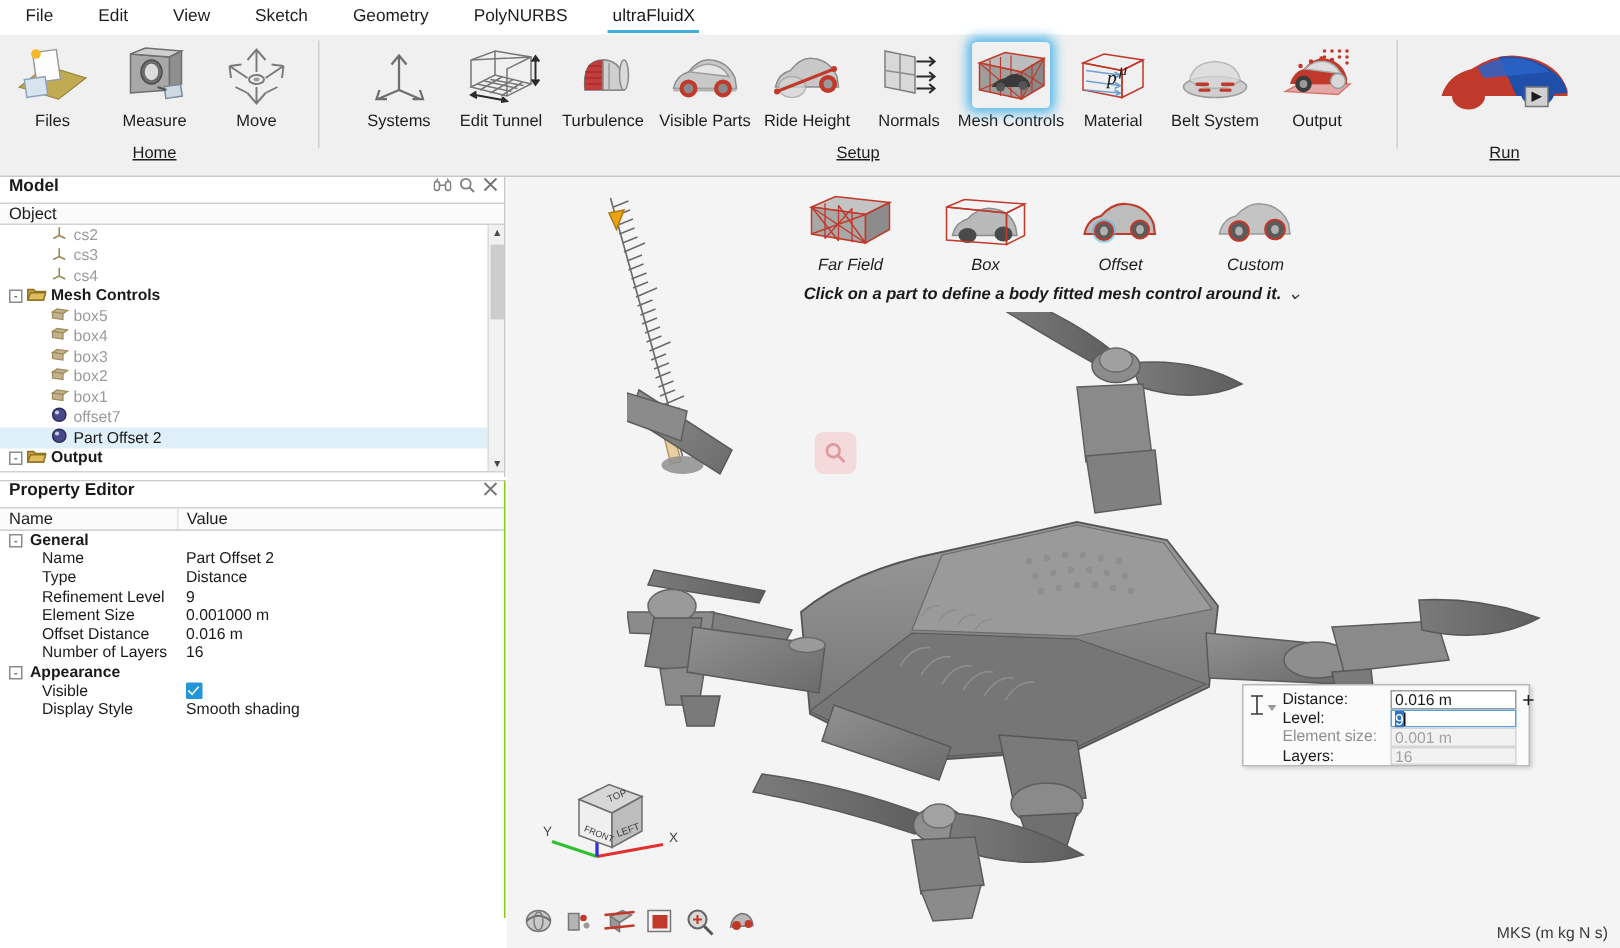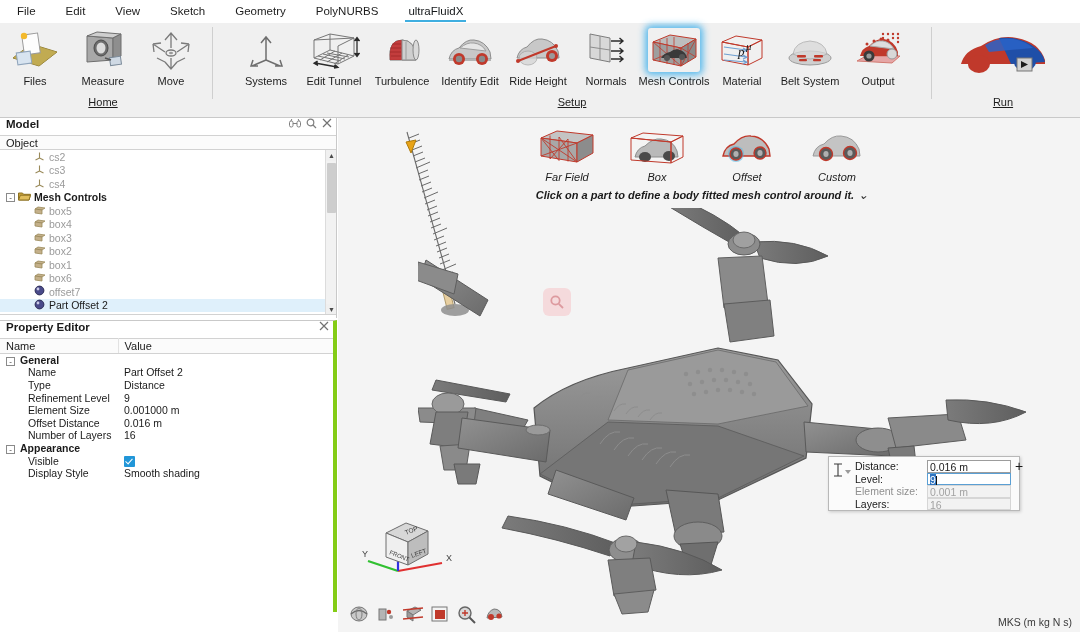--- a/index.html
+++ b/index.html
@@ -100,21 +100,21 @@
     position: absolute; left: 0; width: 11px; height: 11px; background: #f0f0f0;
     font-size: 7px; text-align: center; line-height: 11px; color: #4a4a4a;
   }
   .ts-thumb {
     position: absolute; left: 1px; width: 9px; background: #cdcdcd; border-radius: 1px;
   }
 
   
   .panel-prop {
     position: absolute; left: 0; top: 320px; width: 337px; height: 292px;
-    background: #ffffff; border-right: 4px solid #84cc16; border-top: 1px solid #c9c9c9;
+    background: #ffffff; border-right: 1px solid #84cc16; border-top: 1px solid #c9c9c9;
   }
   .ptbl { width: 100%; border-collapse: collapse; table-layout: fixed; }
   .ptbl th {
     height: 15px; background: #fbfbfb; border-bottom: 1px solid #d2d2d2;
     border-top: 1px solid #d2d2d2; font-weight: normal; font-size: 11px;
     text-align: left; padding-left: 6px; color: #1a1a1a;
   }
   .ptbl th.c1 { width: 118px; border-right: 1px solid #e2e2e2; }
   .ptbl td { height: 12.6px; font-size: 10.5px; padding: 0; color: #1a1a1a; vertical-align: middle; }
   .ptbl td.c1 { padding-left: 6px; }
@@ -333,21 +333,21 @@
           <svg width="52" height="44" viewBox="0 0 52 44">
             <path d="M5 31 Q7 22 15 20 Q22 11 30 12 Q41 13 46 24 L47 31 Z" fill="#c8c8c8" stroke="#8d8d8d"></path>
             <path d="M16 20 Q23 14 30 15 Q38 16 42 23 Z" fill="#e6e6e6" stroke="#9e9e9e"></path>
             <path d="M5 31 L47 31 L47 33 L5 33 Z" fill="#b4b4b4"></path>
             <circle cx="15" cy="31" r="6" fill="#c0392b"></circle>
             <circle cx="15" cy="31" r="3.2" fill="#8a8a8a"></circle>
             <circle cx="38" cy="31" r="6" fill="#c0392b"></circle>
             <circle cx="38" cy="31" r="3.2" fill="#8a8a8a"></circle>
           </svg>
         </div>
-        <div class="rb-label">Identify Edit</div>
+        <div class="rb-label">Visible Parts</div>
       </div>
       <div class="rb">
         <div class="rb-ico">
           <svg width="52" height="44" viewBox="0 0 52 44">
             <path d="M5 30 Q7 21 15 19 Q22 10 30 11 Q41 12 46 23 L47 30 Z" fill="#c8c8c8" stroke="#8d8d8d"></path>
             <ellipse cx="16" cy="30" rx="9" ry="7" fill="#d4d4d4" opacity=".75" stroke="#a6a6a6"></ellipse>
             <circle cx="40" cy="28" r="6" fill="#c0392b"></circle>
             <circle cx="40" cy="28" r="3" fill="#9a9a9a"></circle>
             <line x1="6" y1="33" x2="44" y2="18" stroke="#c0392b" stroke-width="2"></line>
             <circle cx="6" cy="33" r="2" fill="#c0392b"></circle>
@@ -584,30 +584,20 @@
           </div>
           <div class="tree-row">
             <span style="display:inline-block;width:33px;flex:none;"></span>
             <span class="ico-sm"><svg width="12" height="9" viewBox="0 0 12 9">
                 <g fill="#c4b08a" stroke="#9a8a5a" stroke-width=".8">
                   <polygon points="1,3 4,1 11,2 8,4"></polygon>
                   <polygon points="1,3 1,7 8,8 8,4"></polygon>
                 </g>
               </svg></span>
             <span class="tw-grey">box1</span>
-          </div>
-          <div class="tree-row">
-            <span style="display:inline-block;width:33px;flex:none;"></span>
-            <span class="ico-sm"><svg width="12" height="9" viewBox="0 0 12 9">
-                <g fill="#c4b08a" stroke="#9a8a5a" stroke-width=".8">
-                  <polygon points="1,3 4,1 11,2 8,4"></polygon>
-                  <polygon points="1,3 1,7 8,8 8,4"></polygon>
-                </g>
-              </svg></span>
-            <span class="tw-grey">box6</span>
           </div>
           <div class="tree-row">
             <span style="display:inline-block;width:33px;flex:none;"></span>
             <span class="ico-sm"><svg width="11" height="11" viewBox="0 0 11 11">
                 <circle cx="5.5" cy="5.5" r="4.4" fill="#4a4a8a" stroke="#2b2b55"></circle>
                 <circle cx="4" cy="4" r="1.4" fill="#c9c9e6"></circle>
               </svg></span>
             <span class="tw-grey">offset7</span>
           </div>
           <div class="tree-row sel">

